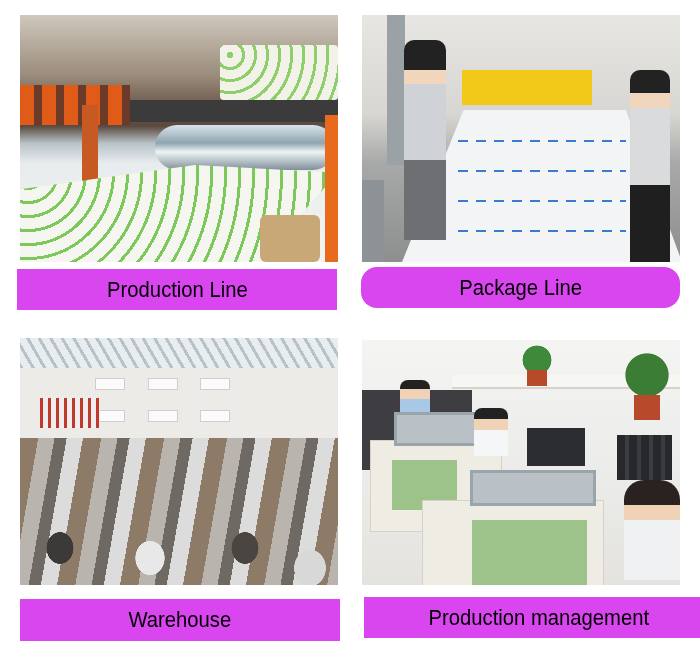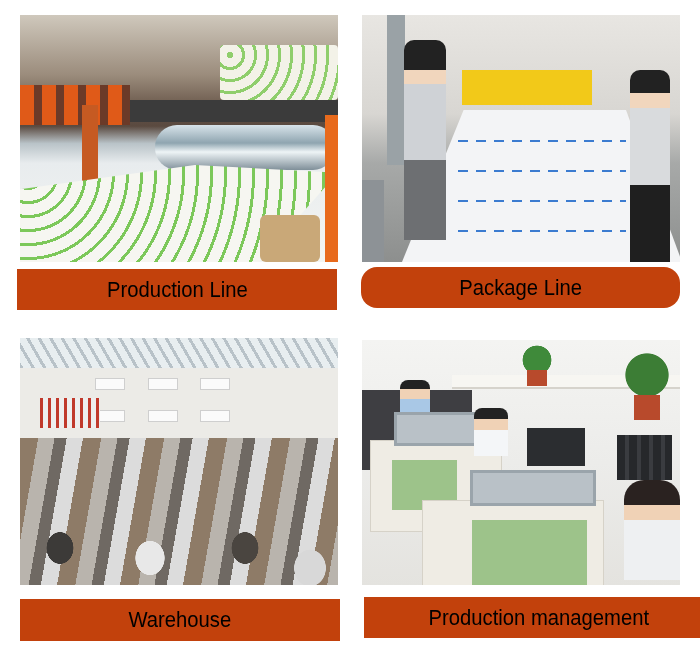--- a/index.html
+++ b/index.html
@@ -1,18 +1,18 @@
 <!DOCTYPE html>
 <html><head>
 <meta charset="utf-8">
 <style>
   html, body { margin: 0; padding: 0; background: #ffffff; }
   body { width: 700px; height: 662px; position: relative; overflow: hidden; font-family: "Liberation Sans", sans-serif; }
   .photo { position: absolute; overflow: hidden; }
-  .label { position: absolute; background: #c2410c; color: #000; display: flex; align-items: center; justify-content: center; font-size: 22px; letter-spacing: 0px; }
+  .label { position: absolute; background: #d946ef; color: #000; display: flex; align-items: center; justify-content: center; font-size: 22px; letter-spacing: 0px; }
   .label span { transform: scaleX(0.92); display: inline-block; white-space: nowrap; }
 
   
   #p1 { left: 20px; top: 15px; width: 318px; height: 247px; background: linear-gradient(180deg, #8a7a6a 0%, #6b5b4e 30%, #5a4a40 45%, #b9c3c8 52%, #e8ecee 60%, #f4f5f2 100%); }
   #p1 .bg-top { position: absolute; left: 0; top: 0; width: 100%; height: 100px; background: linear-gradient(180deg, #cfc8bc 0%, #9b8c7c 60%, #5e4c40 100%); }
   #p1 .roll-top { position: absolute; left: 200px; top: 30px; width: 118px; height: 55px; background: repeating-radial-gradient(circle at 10px 10px, #8fce6c 0 3px, #f3f2e8 3px 12px); border-radius: 4px; }
   #p1 .orange { position: absolute; left: 0; top: 70px; width: 110px; height: 40px; background: repeating-linear-gradient(90deg, #e05a18 0 14px, #6b3a28 14px 22px); }
   #p1 .frame { position: absolute; left: 62px; top: 90px; width: 16px; height: 80px; background: #c65a22; }
   #p1 .machine { position: absolute; left: 110px; top: 85px; width: 208px; height: 22px; background: #3b3b3b; }
   #p1 .cyl { position: absolute; left: 135px; top: 110px; width: 180px; height: 45px; border-radius: 22px; background: linear-gradient(180deg, #d8e4ea 0%, #8fa5b0 40%, #eef4f6 60%, #7f8f99 100%); }

